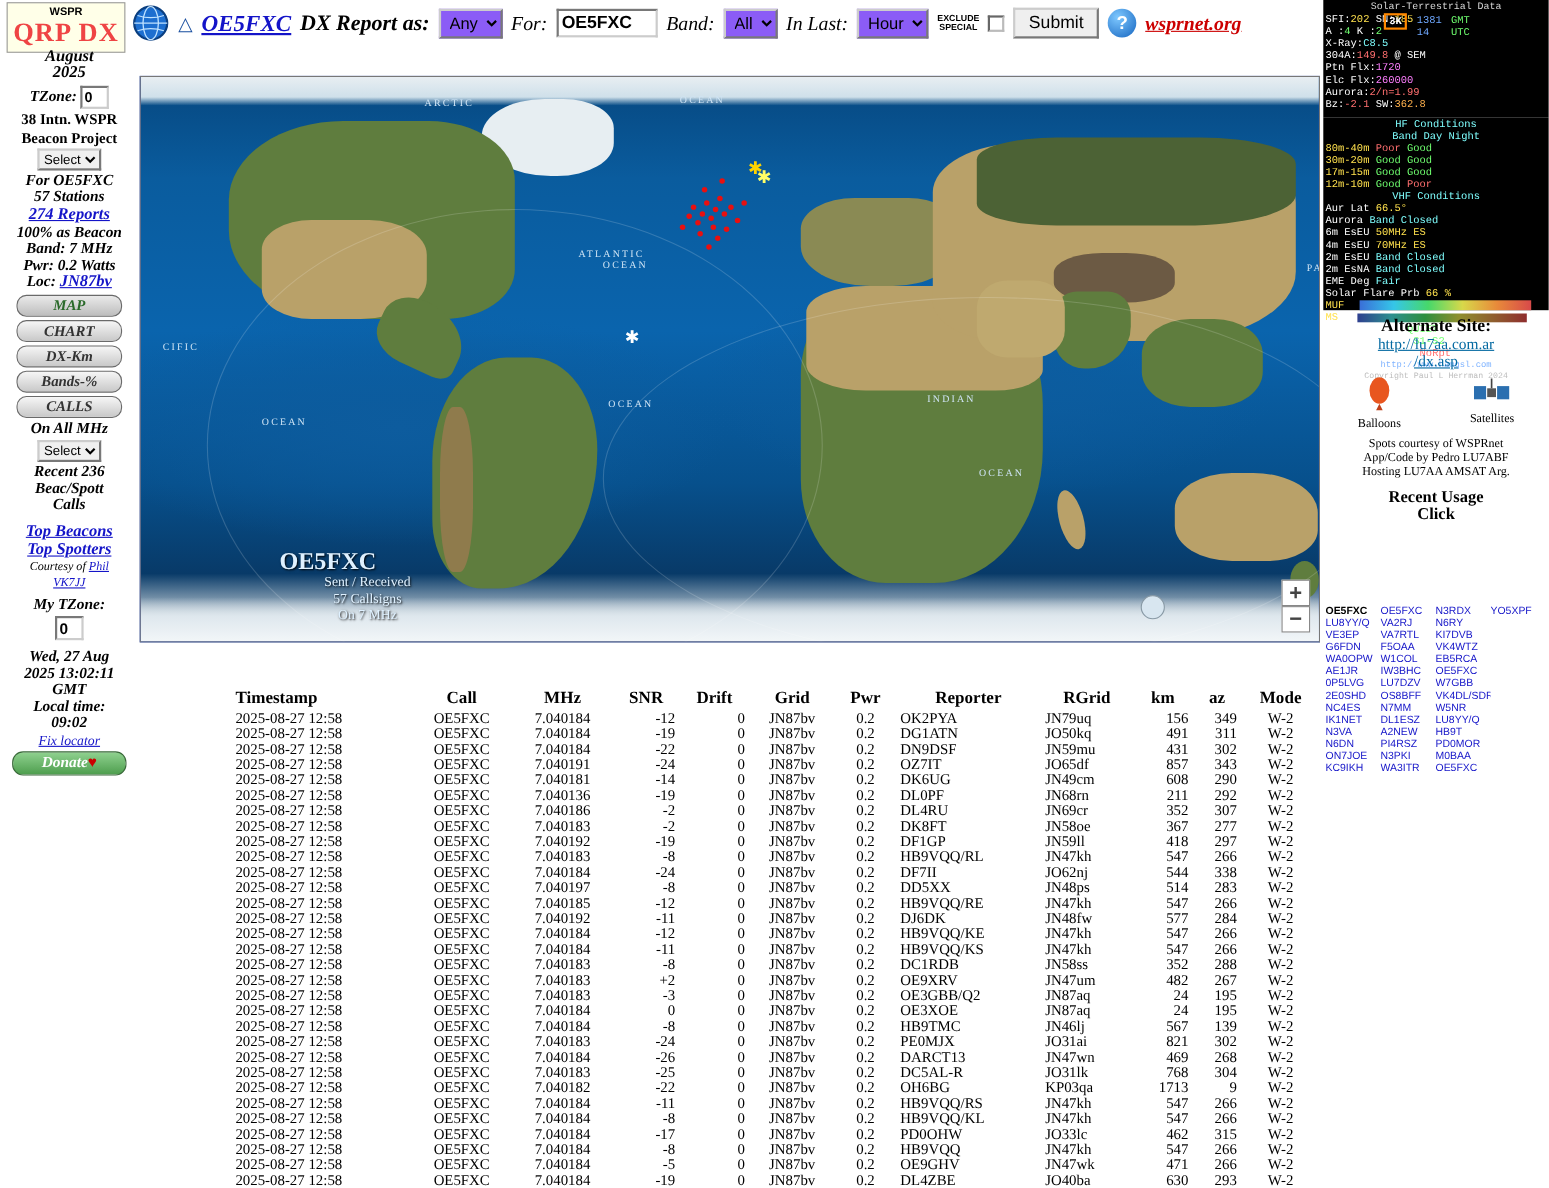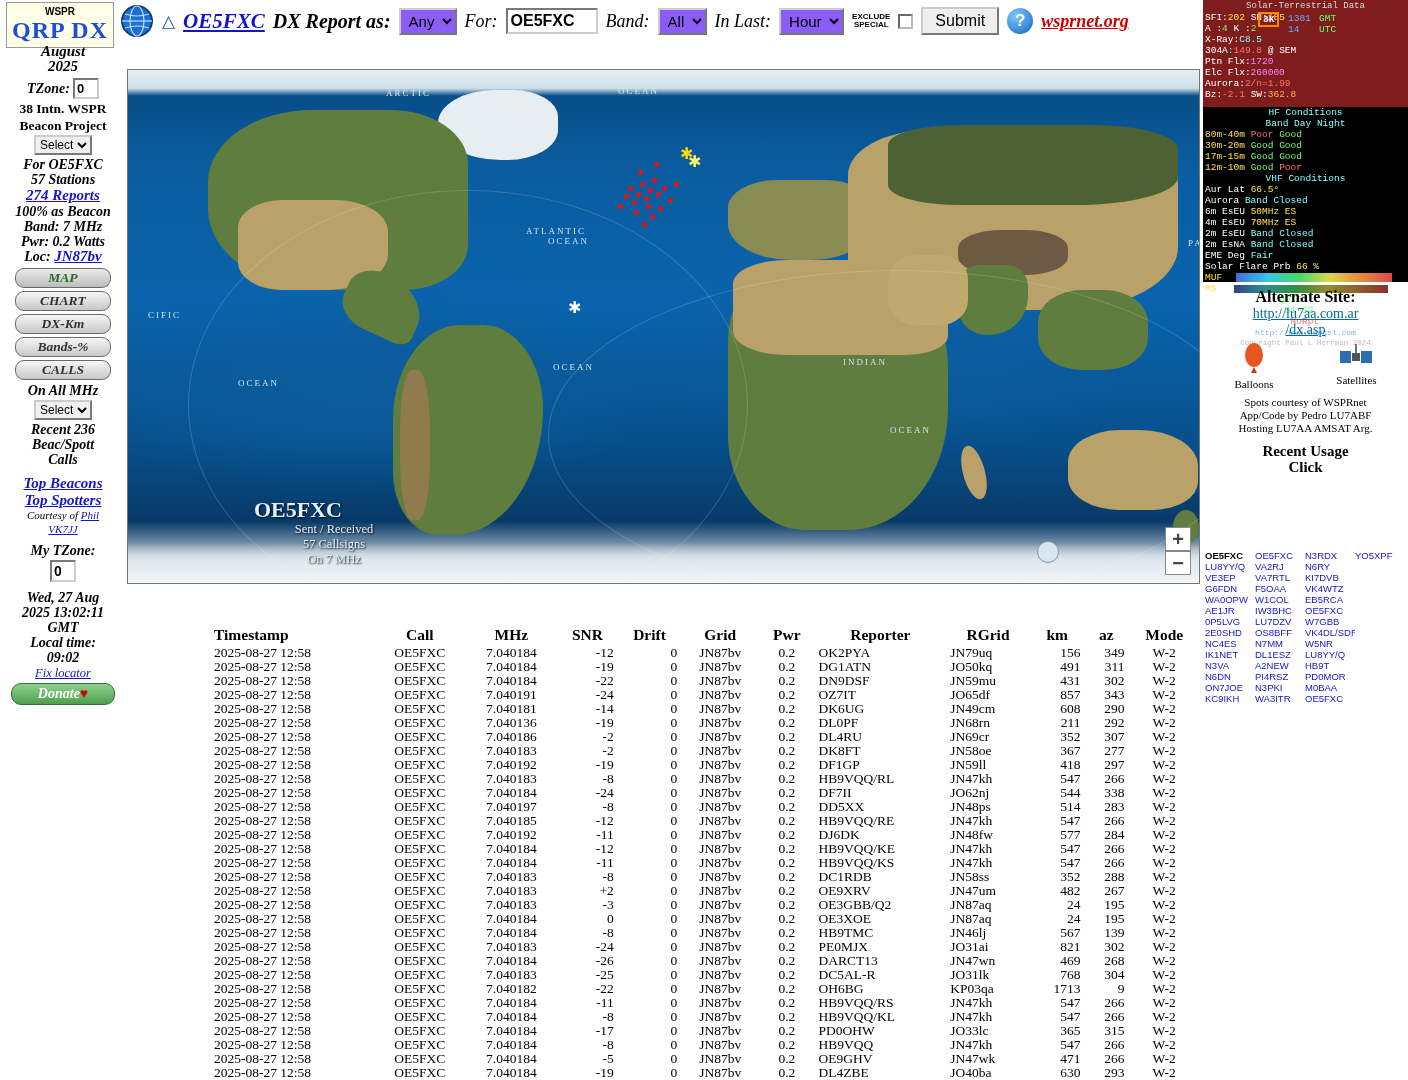--- a/index.html
+++ b/index.html
@@ -16,21 +16,21 @@
   .topbar {
     position: absolute; left: 0; top: 0; width: 1200px; height: 42px;
     display: flex; align-items: center; gap: 8px; padding-left: 120px;
   }
   .logo-box {
     position: absolute; left: 6px; top: 2px; width: 108px; height: 46px;
     border: 1px solid #999; background: #ffffe8;
     display: flex; flex-direction: column; align-items: center; justify-content: center;
   }
   .logo-wspr { font-size: 10px; font-weight: bold; font-family: "Liberation Sans", sans-serif; line-height: 10px;}
-  .logo-qrp { font-size: 24px; font-weight: bold; color: #1d4ed8; font-family: "Liberation Serif", serif; letter-spacing: 1px; }
+  .logo-qrp { font-size: 24px; font-weight: bold; color: #ef4444; font-family: "Liberation Serif", serif; letter-spacing: 1px; }
   .globe { width: 34px; height: 34px; }
   .tri { font-size: 17px; color: #1a4fa0; }
   .call-link { color: #1414c8; font-weight: bold; font-size: 21px; text-decoration: underline; font-style: italic; }
   .dxrep { font-weight: bold; font-size: 20px; font-style: italic; }
   select.ctl {
     font-size: 15px; font-family: "Liberation Sans", sans-serif;
     padding: 2px 4px; border: 2px outset #ccc; background: #8b5cf6;
   }
   .lbl { font-weight: normal; font-size: 18px; font-style: italic; }
   input.txt {
@@ -118,21 +118,21 @@
   .map-overlay-title {
     position: absolute; left: 126px; bottom: 60px; color: #dff1ff;
     font-size: 22px; font-weight: bold; text-shadow: 1px 1px 2px #000;
   }
   .map-overlay-sub { position:absolute; left: 126px; bottom: 16px; color:#dff1ff; font-size: 12.5px; line-height: 15px; text-align:center; width: 160px; text-shadow: 1px 1px 2px #000;}
   .zoomctl { position: absolute; right: 8px; bottom: 8px; width: 26px; }
   .zoombtn { width: 26px; height: 24px; background: #fff; border: 1px solid #888; display:flex; align-items:center; justify-content:center; font-size: 20px; font-weight:bold; color:#444; font-family:"Liberation Sans",sans-serif;}
 
   
   .rightcol { position: absolute; left: 1203px; top: 0; width: 205px; height: 1080px; font-size: 10px; font-family: "Liberation Sans", sans-serif;}
-  .solar-box { position: absolute; left: 0; top: 0; width: 205px; height: 107px; background: #7f1d1d; color: #fff; font-family: "Liberation Mono", monospace; font-size: 9.5px; line-height: 11px; padding: 1px 2px;}
+  .solar-box { position: absolute; left: 0; top: 0; width: 205px; height: 107px; background: #000000; color: #fff; font-family: "Liberation Mono", monospace; font-size: 9.5px; line-height: 11px; padding: 1px 2px;}
   .solar-title { color: #d8d8d8; text-align:center; font-size: 9px;}
   .v-yellow { color: #ffe14d; }
   .v-cyan { color: #7fffff; }
   .v-green { color: #6fff6f; }
   .v-red { color: #ff6f6f; }
   .v-orange { color: #ffb14d; }
   .v-mag { color: #ff7fff; }
   .hfbox { position: absolute; left:0; top: 107px; width: 205px; height: 175px; background:#000; color:#fff; font-family:"Liberation Mono", monospace; font-size: 9.5px; line-height: 11px; padding: 0 2px;}
   .ctr { text-align:center; }
   .muf-bar { height: 9px; margin: 1px 14px; background: linear-gradient(90deg,#3a6fd8,#35c6e8,#47d86a,#d8d84a,#e88a3a,#d84a4a); }
@@ -870,21 +870,21 @@
           <tr>
             <td class="c-ts">2025-08-27 12:58</td>
             <td class="c-ctr">OE5FXC</td>
             <td class="c-ctr">7.040184</td>
             <td class="c-num">-17</td>
             <td class="c-num">0</td>
             <td class="c-ctr">JN87bv</td>
             <td class="c-ctr">0.2</td>
             <td class="c-ts">PD0OHW</td>
             <td class="c-ts">JO33lc</td>
-            <td class="c-num">365</td>
+            <td class="c-num">462</td>
             <td class="c-num">315</td>
             <td class="c-ctr">W-2</td>
           </tr>
           <tr>
             <td class="c-ts">2025-08-27 12:58</td>
             <td class="c-ctr">OE5FXC</td>
             <td class="c-ctr">7.040184</td>
             <td class="c-num">-8</td>
             <td class="c-num">0</td>
             <td class="c-ctr">JN87bv</td>

